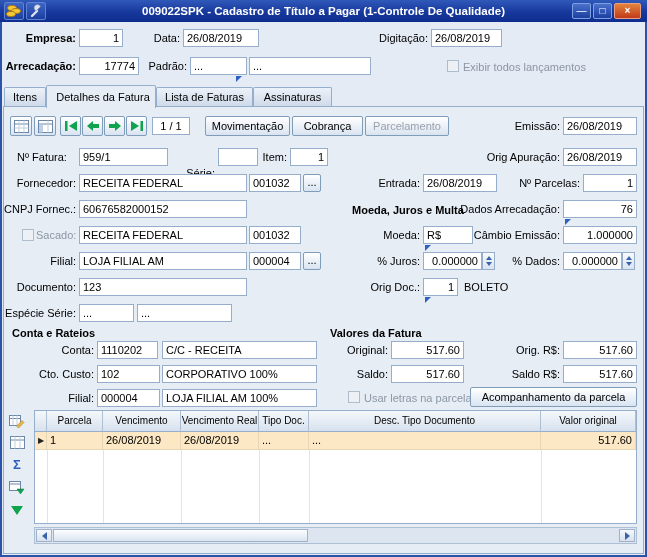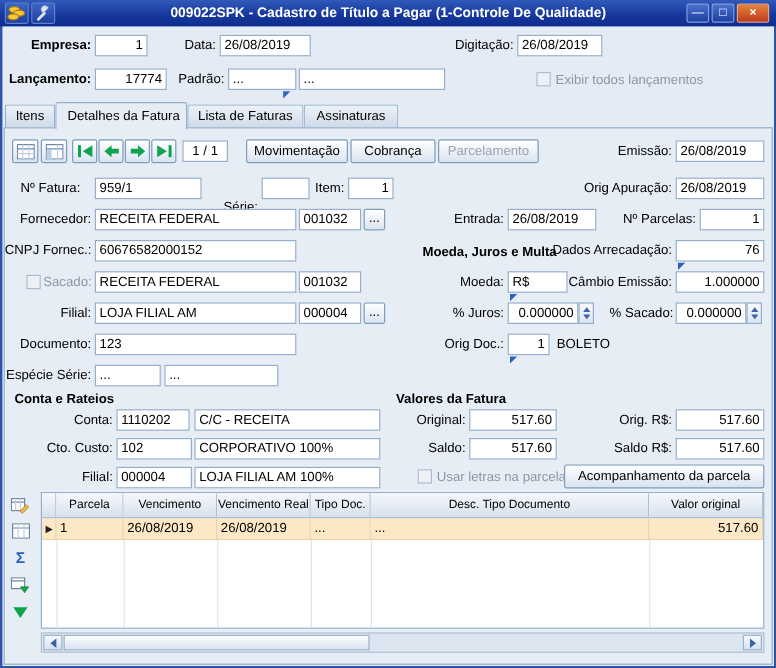--- a/index.html
+++ b/index.html
@@ -160,21 +160,21 @@
     <div class="winbtn close" style="left:614px; width:27px;">×</div>
   </div>
 
   <div class="lbl b" style="left:8px; top:29px; width:68px;">Empresa:</div>
   <div class="fld r" style="left:79px; top:29px; width:44px;">1</div>
   <div class="lbl" style="left:146px; top:29px; width:34px;">Data:</div>
   <div class="fld" style="left:183px; top:29px; width:76px;">26/08/2019</div>
   <div class="lbl" style="left:366px; top:29px; width:62px;">Digitação:</div>
   <div class="fld" style="left:431px; top:29px; width:71px;">26/08/2019</div>
 
-  <div class="lbl b" style="left:4px; top:57px; width:72px;">Lançamento:</div>
+  <div class="lbl b" style="left:4px; top:57px; width:72px;">Arrecadação:</div>
   <div class="fld r" style="left:79px; top:57px; width:60px;">17774</div>
   <div class="lbl" style="left:146px; top:57px; width:41px;">Padrão:</div>
   <div class="fld" style="left:190px; top:57px; width:57px;">...</div>
   <div class="fld" style="left:249px; top:57px; width:122px;">...</div>
   <div class="lookup" style="left:236px; top:76px;"></div>
   <div class="chk off" style="left:447px; top:60px;"></div>
   <div class="lbl l gray" style="left:463px; top:58px; width:150px;">Exibir todos lançamentos</div>
 
   <div class="tab" style="left:4px; width:42px;">Itens</div>
   <div class="tab active" style="left:46px; width:110px;padding-left:8px;">Detalhes da Fatura</div>
@@ -266,21 +266,21 @@
   <div class="lbl" style="left:36px; top:252px; width:40px;">Filial:</div>
   <div class="fld" style="left:79px; top:252px; width:168px;">LOJA FILIAL AM</div>
   <div class="fld" style="left:249px; top:252px; width:52px;">000004</div>
   <div class="btn sm" style="left:303px; top:252px; width:18px;">...</div>
   <div class="lbl" style="left:370px; top:252px; width:50px;">% Juros:</div>
   <div class="fld r" style="left:423px; top:252px; width:59px;">0.000000</div>
   <div class="spin" style="left:482px; top:252px;">
       <i class="up"></i>
       <i class="dn"></i>
     </div>
-  <div class="lbl" style="left:508px; top:252px; width:52px;">% Sacado:</div>
+  <div class="lbl" style="left:508px; top:252px; width:52px;">% Dados:</div>
   <div class="fld r" style="left:563px; top:252px; width:59px;">0.000000</div>
   <div class="spin" style="left:622px; top:252px;">
       <i class="up"></i>
       <i class="dn"></i>
     </div>
 
   <div class="lbl" style="left:8px; top:278px; width:68px;">Documento:</div>
   <div class="fld" style="left:79px; top:278px; width:168px;">123</div>
   <div class="lbl" style="left:362px; top:278px; width:58px;">Orig Doc.:</div>
   <div class="fld r" style="left:423px; top:278px; width:35px;">1</div>

